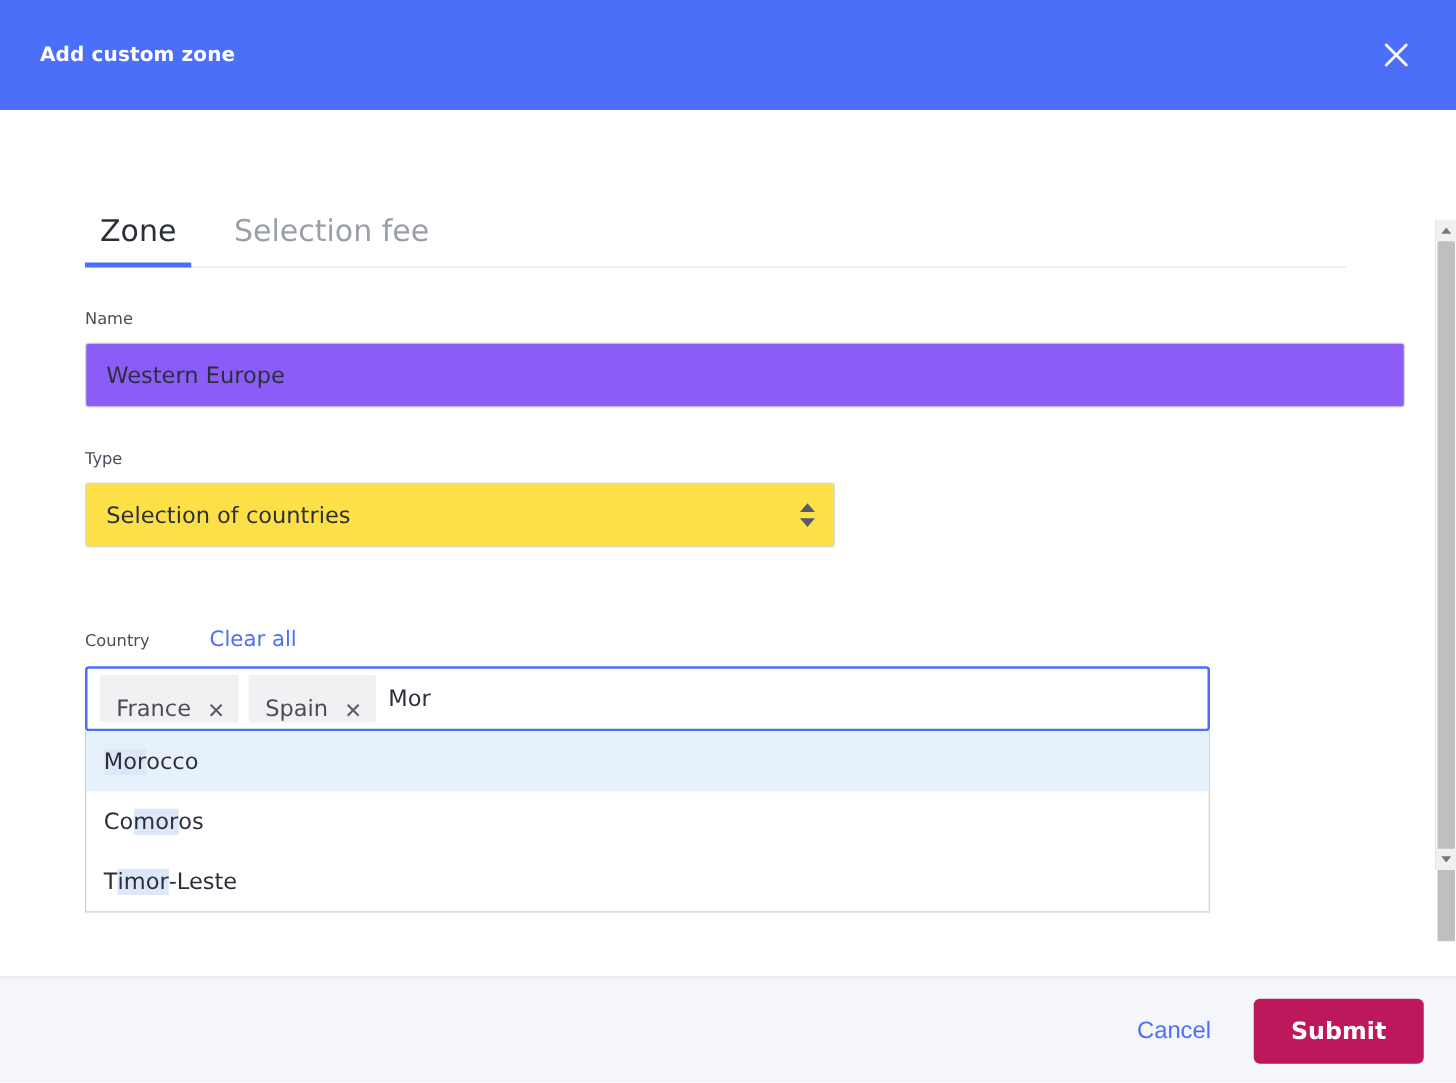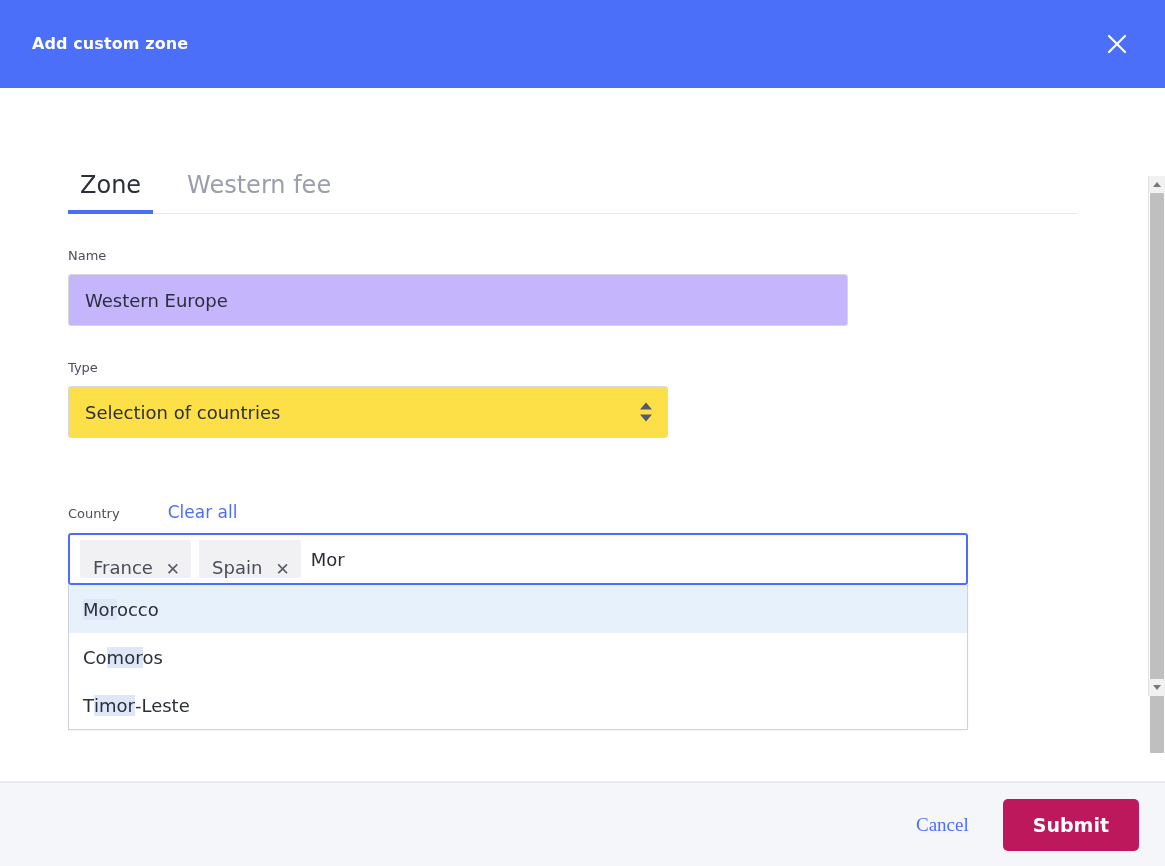--- a/index.html
+++ b/index.html
@@ -118,25 +118,25 @@
   .label-row .field-label { margin-bottom: 0; }
   .clear-all {
     font-size: 17px;
     color: #4c6ffa;
     cursor: pointer;
     text-decoration: none;
     margin-left: 26px;
   }
 
   .text-input {
-    width: 780px;
+    width: 1056px;
     height: 52px;
     border: 1px solid #d6d8de;
     border-radius: 3px;
-    background: #c4b5fd;
+    background: #8b5cf6;
     font-size: 18px;
     color: #2b2f3a;
     padding: 0 16px;
     font-family: inherit;
     outline: none;
   }
 
   .select-wrap {
     position: relative;
     width: 600px;
@@ -305,21 +305,21 @@
     justify-content: flex-end;
     gap: 30px;
     padding: 0 26px 0 0;
   }
   .btn-cancel {
     background: transparent;
     border: none;
     color: #4c6ffa;
     font-size: 19px;
     cursor: pointer;
-    font-family: Liberation Serif, serif;
+    font-family: Liberation Sans, sans-serif;
     padding: 8px 4px;
   }
   .btn-submit {
     background: #be185d;
     border: none;
     border-radius: 5px;
     color: #ffffff;
     font-size: 19px;
     font-weight: bold;
     cursor: pointer;
@@ -343,21 +343,21 @@
         </svg>
       </span>
     </button>
   </div>
 
   <div class="modal-body">
     <div class="body-inner">
 
       <div class="tabs">
         <div class="tab active">Zone</div>
-        <div class="tab">Western fee</div>
+        <div class="tab">Selection fee</div>
       </div>
 
       <div class="field">
         <label class="field-label">Name</label>
         <input class="text-input" type="text" value="Western Europe" style="">
       </div>
 
       <div class="field">
         <label class="field-label">Type</label>
         <div class="select-wrap">

